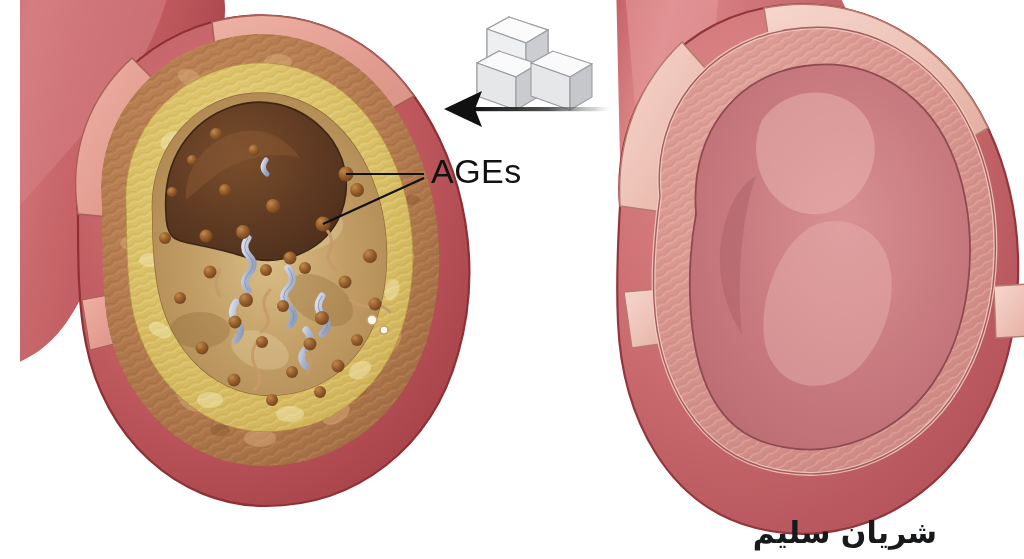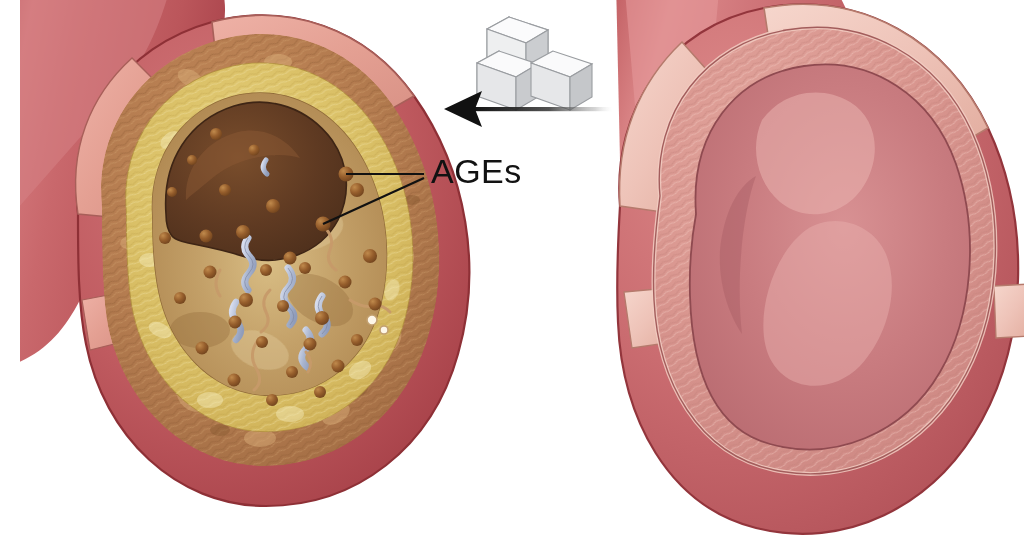--- a/index.html
+++ b/index.html
@@ -390,14 +390,15 @@
 
     <g stroke="#111111" stroke-width="2.2" fill="none">
       <path d="M404 174 L326 174"></path>
       <path d="M404 178 L303 224"></path>
     </g>
   </svg>
 
   <div id="ages-label">AGEs</div>
 
 
+  <div class="caption" id="caption-healthy">شريان سليم</div>
 
 </div>
 
 </body></html>

